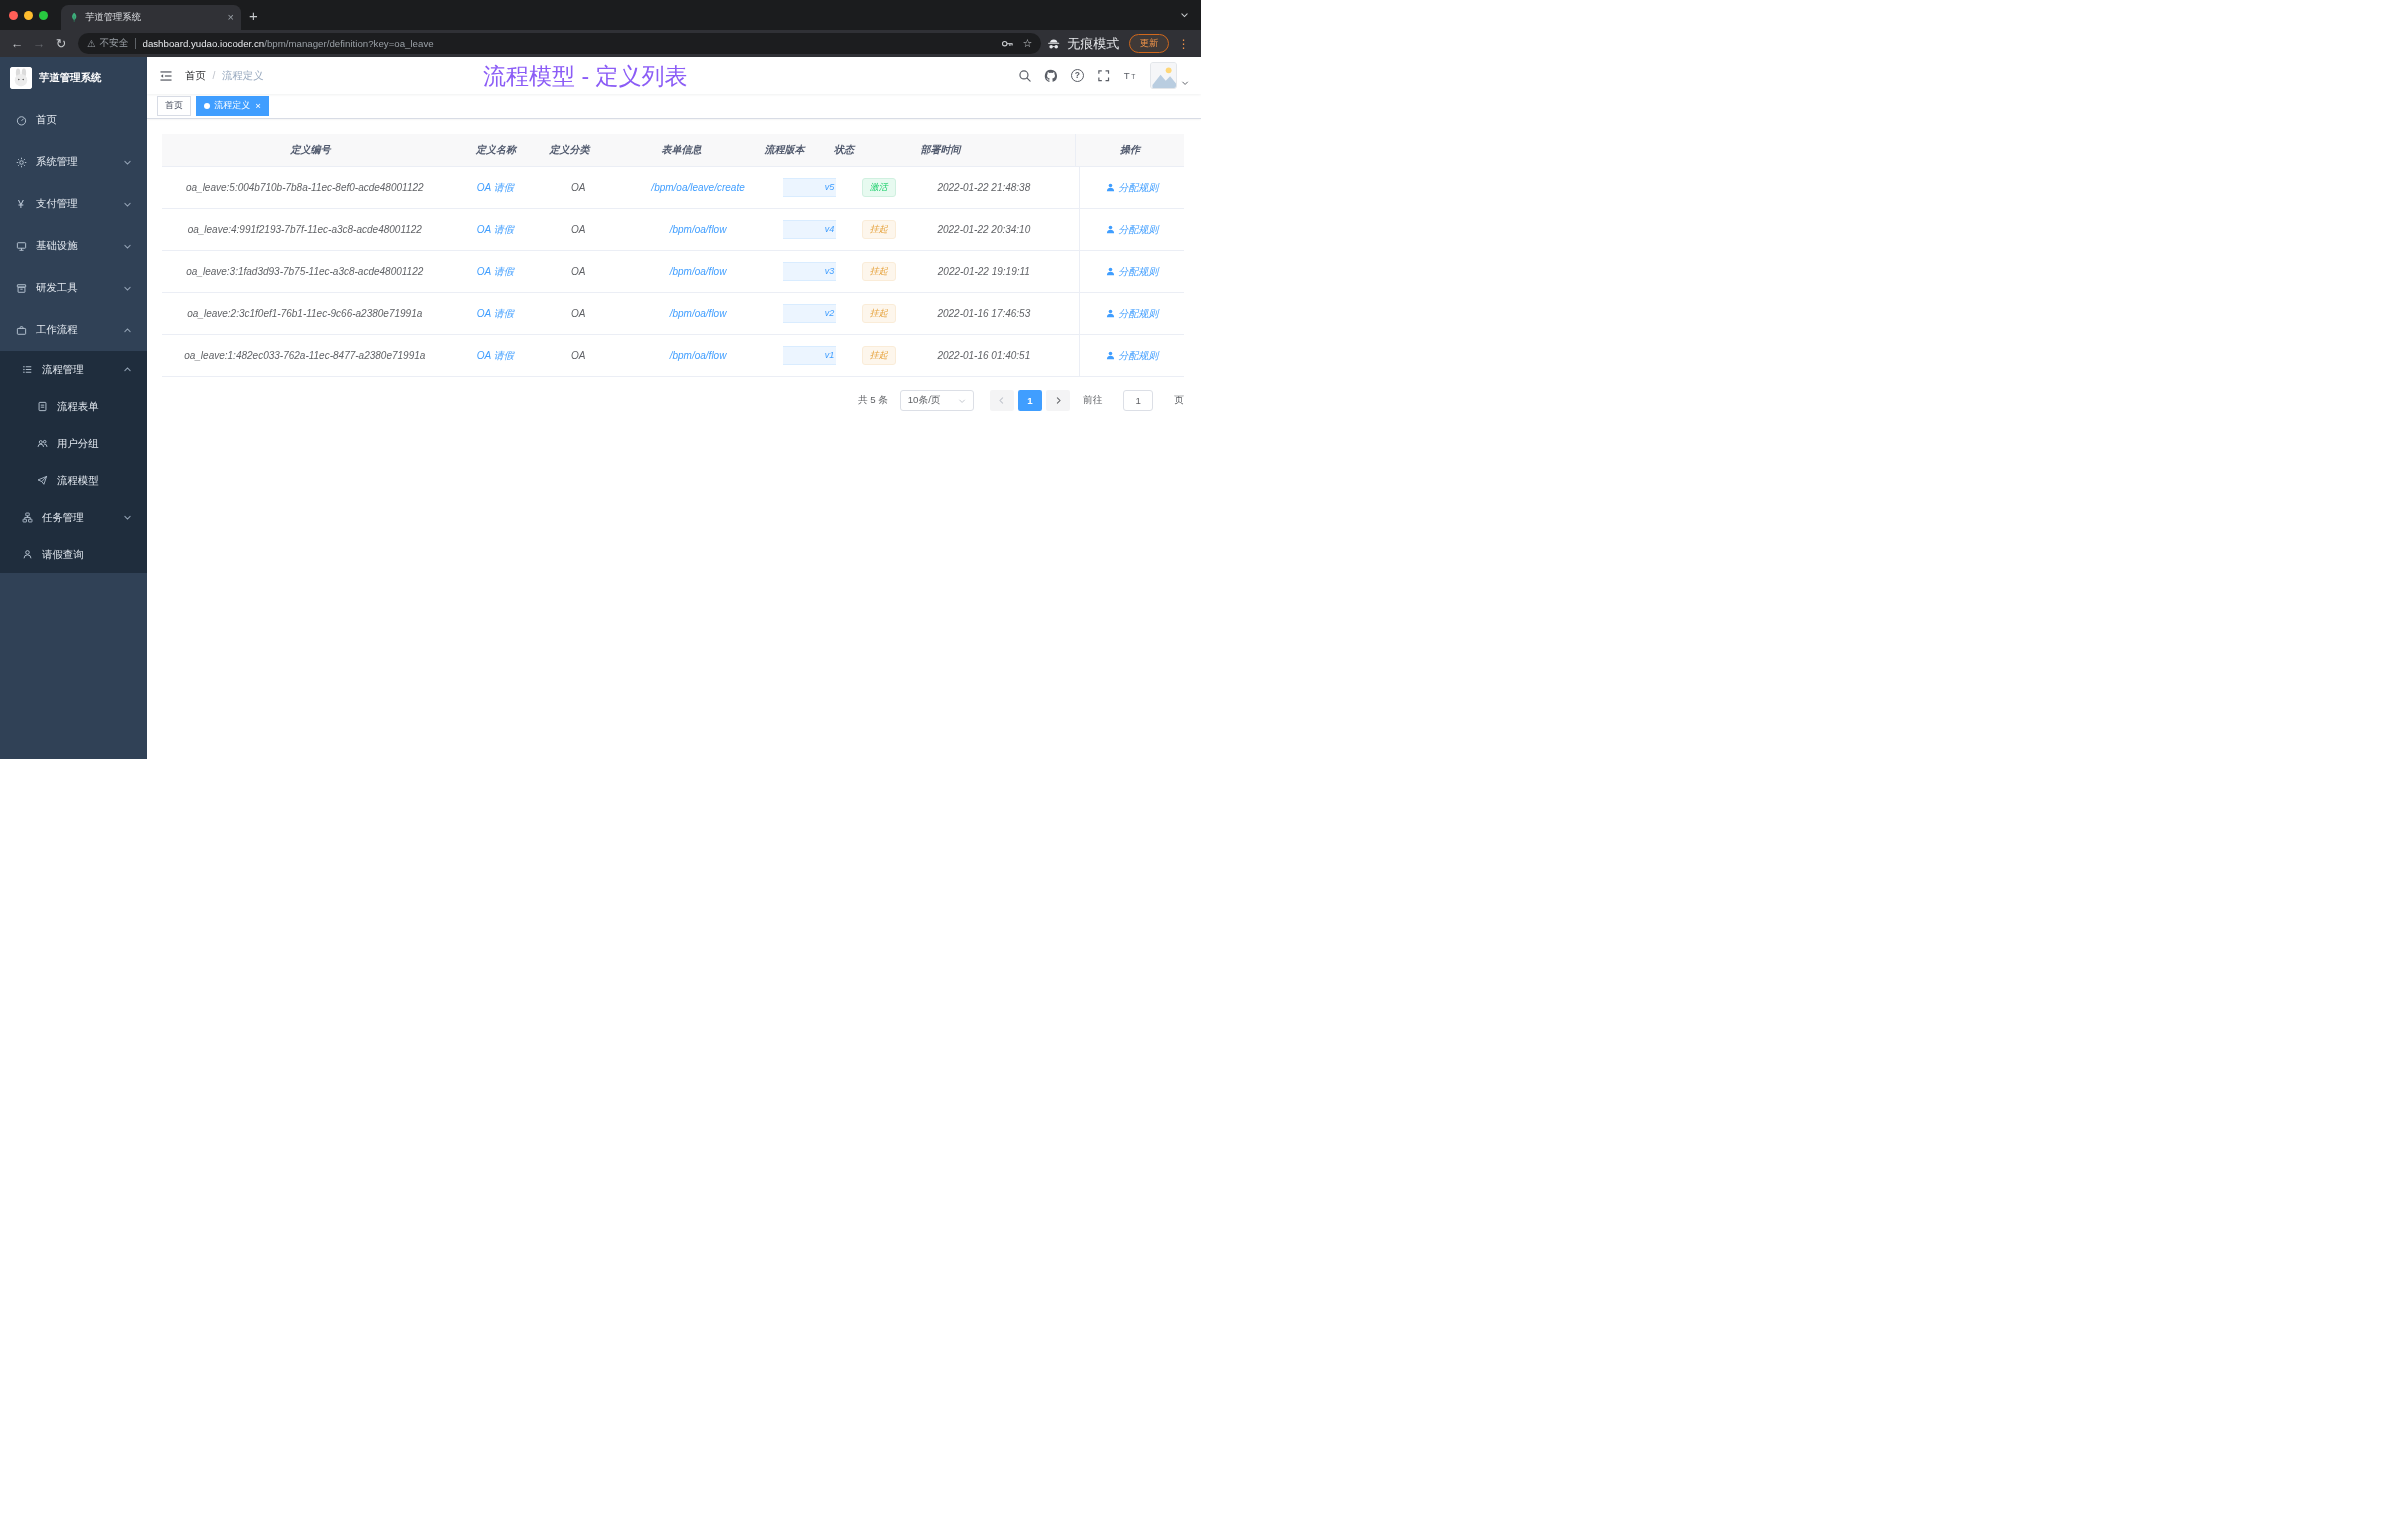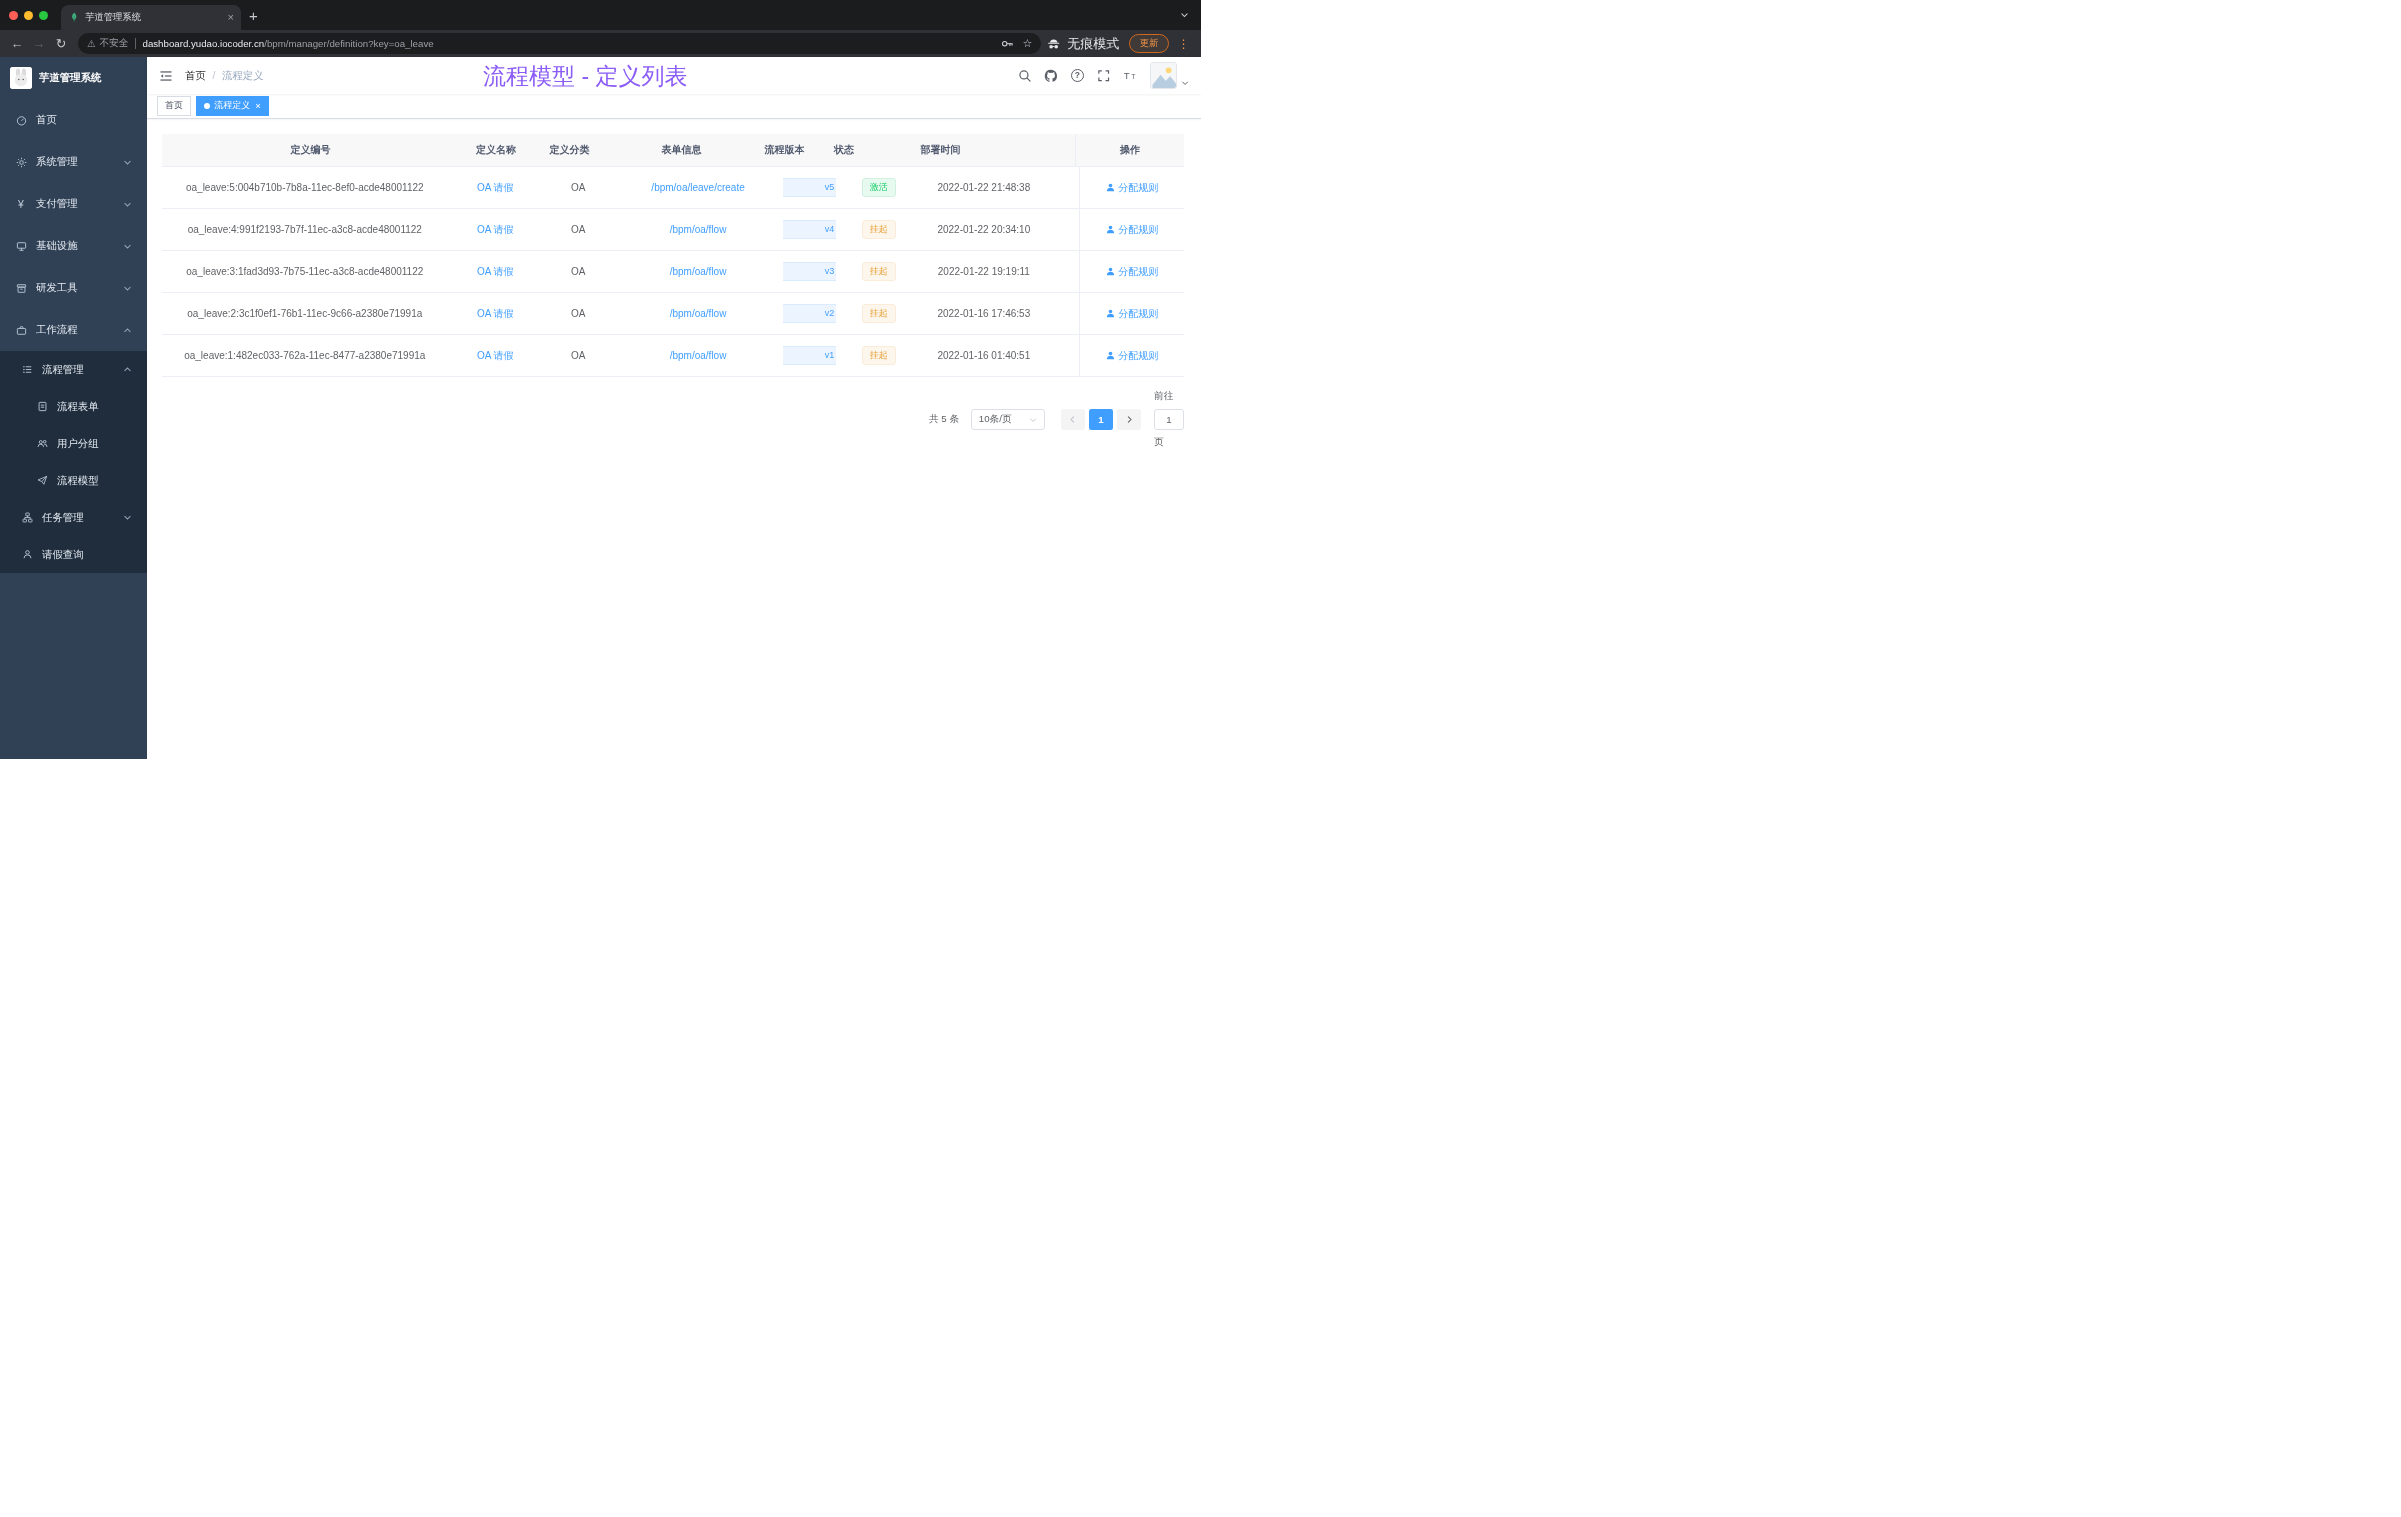--- a/index.html
+++ b/index.html
@@ -72,40 +72,40 @@
   .tag-item { height:19.3px; display:flex; align-items:center; border:0.7px solid #d8dce5; background:#fff; color:#495060; font-size:9px; padding:0 6.7px; gap:4.5px; cursor:pointer; }
   .tag-item.active { background:#409eff; border-color:#409eff; color:#fff; }
   .tag-dot { width:6px; height:6px; border-radius:50%; background:#fff; }
   .tag-close { font-size:9.7px; line-height:1; margin-left:0.7px; }
 
   
   .content { flex:1; padding:15px; overflow:hidden; }
   .table { width:1022px; font-size:10px; }
   .thead { display:flex; background:#f8f8f9; height:33px; align-items:center; font-weight:bold; color:#515a6e; border-bottom:0.7px solid #ebeef5; }
   .tr { display:flex; height:42px; align-items:center; border-bottom:0.7px solid #ebeef5; background:#fff;gap:12px; }
-  .td, .th { display:flex; align-items:center; justify-content:center; text-align:left; padding:0 4.5px; overflow:hidden; white-space:nowrap; }
+  .td, .th { display:flex; align-items:center; justify-content:center; text-align:left; padding:0 4.5px; overflow:hidden; white-space:nowrap;font-style:italic; }
   .c1{width:297px} .c2{width:74px} .c3{width:73px} .c4{width:151px} .c5{width:55px} .c6{width:64px} .c7{width:129px}
   .cfill{flex:1; align-self:stretch;}
   .c8{width:109px; border-left:0.7px solid #ebeef5; align-self:stretch;}
   .link { color:#409eff; cursor:pointer; text-decoration:none; }
   .badge { display:inline-block; padding:1.5px 6.7px; font-size:9px; border-radius:3px; line-height:13.4px; }
   .badge.version { background:#ecf5ff; border:0.7px solid #d9ecff; color:#409eff;padding-left:47px; }
   .badge.success { background:#e7faf0; border:0.7px solid #d0f0e0; color:#13ce66; }
   .badge.warning { background:#fdf6ec; border:0.7px solid #faecd8; color:#e6a23c; }
   .action-link { color:#409eff; display:inline-flex; align-items:center; gap:3.7px; cursor:pointer; font-size:10px; }
 
   
   .pagination { width:1022px; display:flex; align-items:center; justify-content:flex-end; margin-top:13.4px; font-size:9.7px; color:#606266; }
   .pg-total { margin-right:12px; }
   .page-size { width:74px; height:21px; border:0.7px solid #dcdfe6; border-radius:3px; display:flex; align-items:center; justify-content:space-between; padding:0 6.7px; color:#606266; background:#fff; cursor:pointer; margin-right:13.4px; }
   .ps-caret { color:#c0c4cc; }
   .pg-btn { min-width:24px; height:21px; background:#f4f4f5; border-radius:2.2px; display:flex; align-items:center; justify-content:center; color:#606266; cursor:pointer; margin:0 2.2px; font-size:9.7px; }
   .pg-btn.disabled { color:#c0c4cc; cursor:default; }
   .pg-btn.current { background:#409eff; color:#fff; font-weight:bold; }
-  .goto { display:flex; gap:6px; margin-left:10.4px;flex-direction:column; }
+  .goto { display:flex; align-items:center; gap:21px; margin-left:10.4px; }
   .goto-input { width:30px; height:21px; border:0.7px solid #dcdfe6; border-radius:3px; text-align:center; font-size:9.7px; color:#606266; outline:none; font-family:inherit; }
 </style>
 </head>
 <body>
 
 <div>
   <div class="tabstrip">
     <div class="lights">
       <button class="light red"></button>
       <button class="light yellow"></button>

